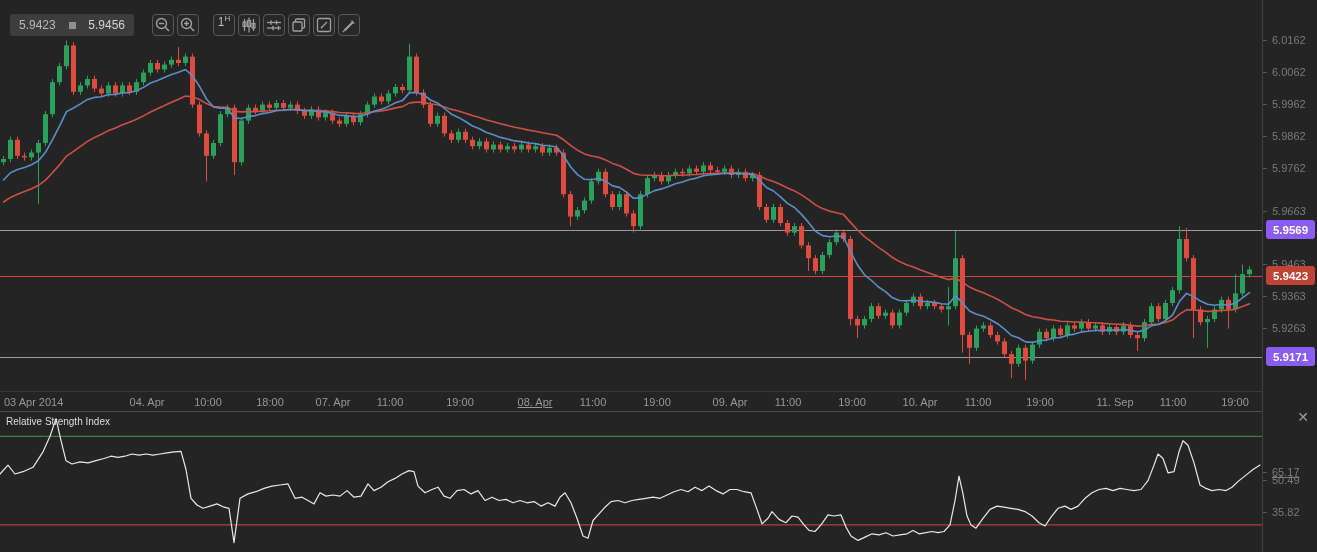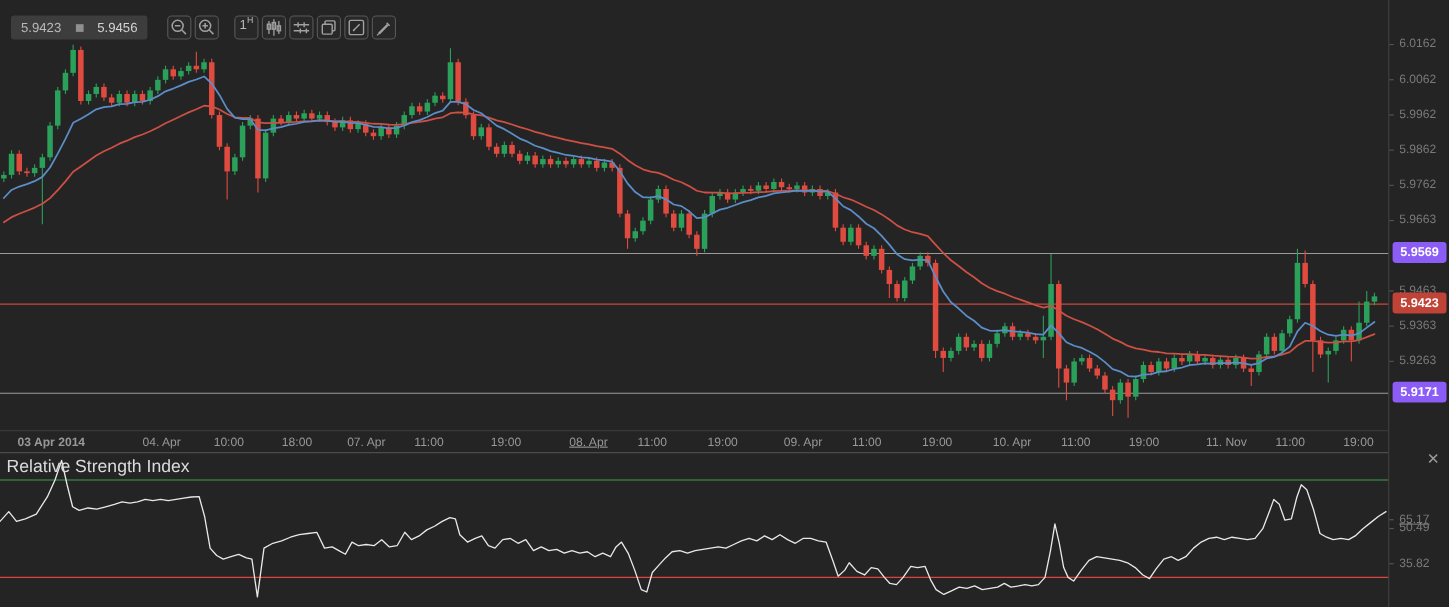--- a/index.html
+++ b/index.html
@@ -28,21 +28,21 @@
   .ptick::before,.rtick::before{content:"";position:absolute;left:-9px;top:7px;width:4px;height:1px;background:#565656;}
   .pbadge{position:absolute;left:1266px;width:49px;height:19px;border-radius:3px;color:#ffffff;
         font-size:11.5px;font-weight:bold;display:flex;align-items:center;justify-content:center;z-index:5;}
   .pbadge.gray{background:#8b5cf6;}
   .pbadge.red{background:#c04337;}
   .tlabel{position:absolute;top:395px;height:14px;line-height:14px;color:#989898;font-size:11px;
         transform:translateX(-50%);white-space:nowrap;z-index:4;}
   .tlabel.left{transform:none;}
 
   
-  .rsi-title{position:absolute;left:6px;top:416px;color:#dcdcdc;font-size:16px;z-index:5;}
+  .rsi-title{position:absolute;left:6px;top:416px;color:#dcdcdc;font-size:10px;z-index:5;}
   .rsi-close{position:absolute;left:1294px;top:408px;width:18px;height:18px;background:none;border:none;
         color:#9a9a9a;font-size:14px;line-height:18px;padding:0;cursor:pointer;z-index:6;}
 </style>
 </head>
 <body>
 
 <div class="app">
 
   <svg id="chart-svg" width="1317" height="552" viewBox="0 0 1317 552">
       <line x1="0" y1="391.5" x2="1262" y2="391.5" stroke="#383838" stroke-width="1"></line>
@@ -483,46 +483,46 @@
       </svg>
     </button>
   </div>
 
   <div id="price-axis">
       <div class="ptick" style="top: 33px;">6.0162</div>
       <div class="ptick" style="top: 65px;">6.0062</div>
       <div class="ptick" style="top: 97px;">5.9962</div>
       <div class="ptick" style="top: 129px;">5.9862</div>
       <div class="ptick" style="top: 161px;">5.9762</div>
-      <div class="ptick" style="top: 193px;">5.9663</div>
+      <div class="ptick" style="top: 204px; font-style: italic;">5.9663</div>
       <div class="ptick" style="top: 257px;">5.9463</div>
       <div class="ptick" style="top: 289px;">5.9363</div>
       <div class="ptick" style="top: 321px;">5.9263</div>
       <div class="pbadge gray" style="top: 220px;">5.9569</div>
       <div class="pbadge red" style="top: 266px;">5.9423</div>
       <div class="pbadge gray" style="top: 347px;">5.9171</div>
     </div>
   <div id="time-axis">
-      <div class="tlabel left" style="left: 16px; font-weight: bold;">03 Apr 2014</div>
+      <div class="tlabel left" style="left: 4px;">03 Apr 2014</div>
       <div class="tlabel" style="left: 147px;">04. Apr</div>
       <div class="tlabel" style="left: 208px;">10:00</div>
       <div class="tlabel" style="left: 270px;">18:00</div>
       <div class="tlabel" style="left: 333px;">07. Apr</div>
       <div class="tlabel" style="left: 390px;">11:00</div>
       <div class="tlabel" style="left: 460px;">19:00</div>
       <div class="tlabel" style="left: 535px; text-decoration: underline;">08. Apr</div>
       <div class="tlabel" style="left: 593px;">11:00</div>
       <div class="tlabel" style="left: 657px;">19:00</div>
       <div class="tlabel" style="left: 730px; text-align: center;">09. Apr</div>
       <div class="tlabel" style="left: 788px;">11:00</div>
       <div class="tlabel" style="left: 852px;">19:00</div>
       <div class="tlabel" style="left: 920px;">10. Apr</div>
       <div class="tlabel" style="left: 978px;">11:00</div>
       <div class="tlabel" style="left: 1040px;">19:00</div>
-      <div class="tlabel" style="left: 1115px;">11. Nov</div>
+      <div class="tlabel" style="left: 1115px;">11. Sep</div>
       <div class="tlabel" style="left: 1173px;">11:00</div>
       <div class="tlabel" style="left: 1235px;">19:00</div>
     </div>
 
   <div class="rsi-title">Relative Strength Index</div>
   <button class="rsi-close">
     <span>✕</span>
   </button>
   <div id="rsi-axis">
       <div class="rtick" style="top: 465px; text-decoration: underline;">65.17</div>

